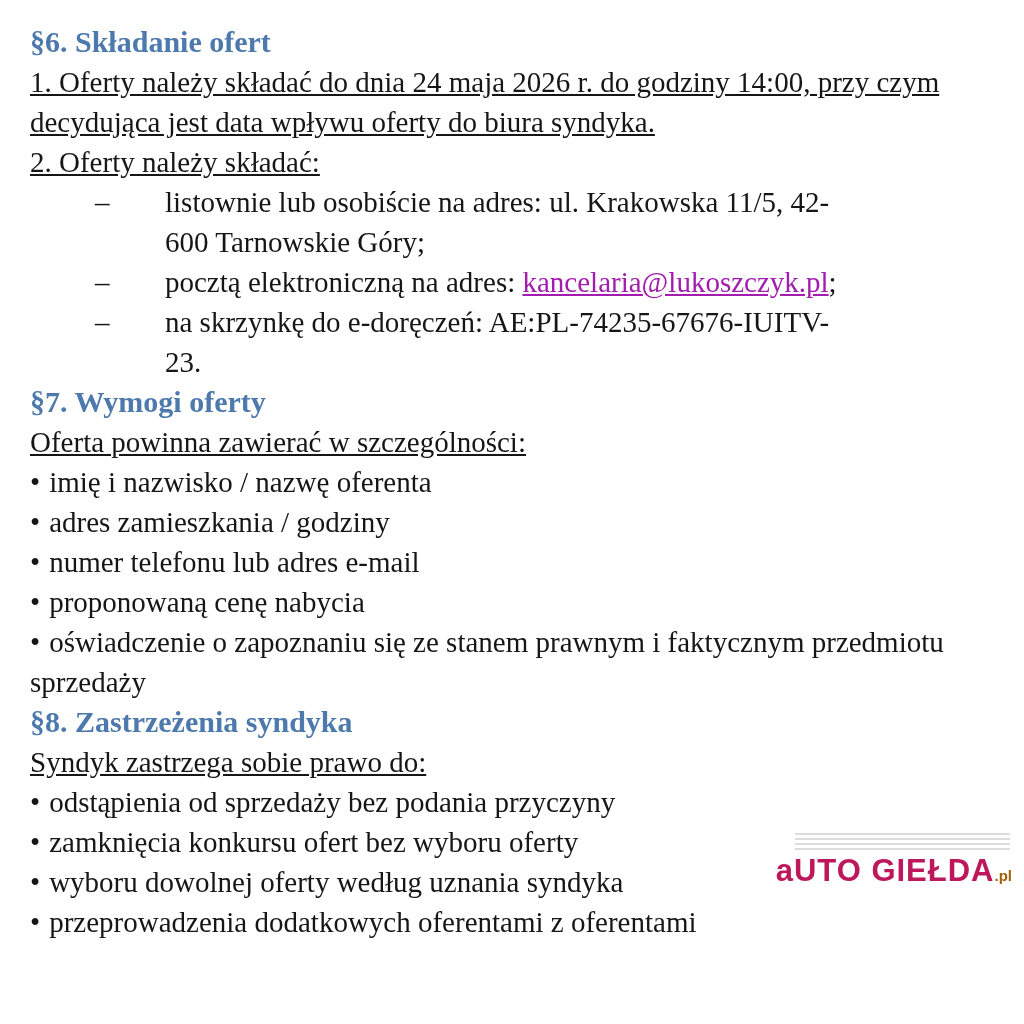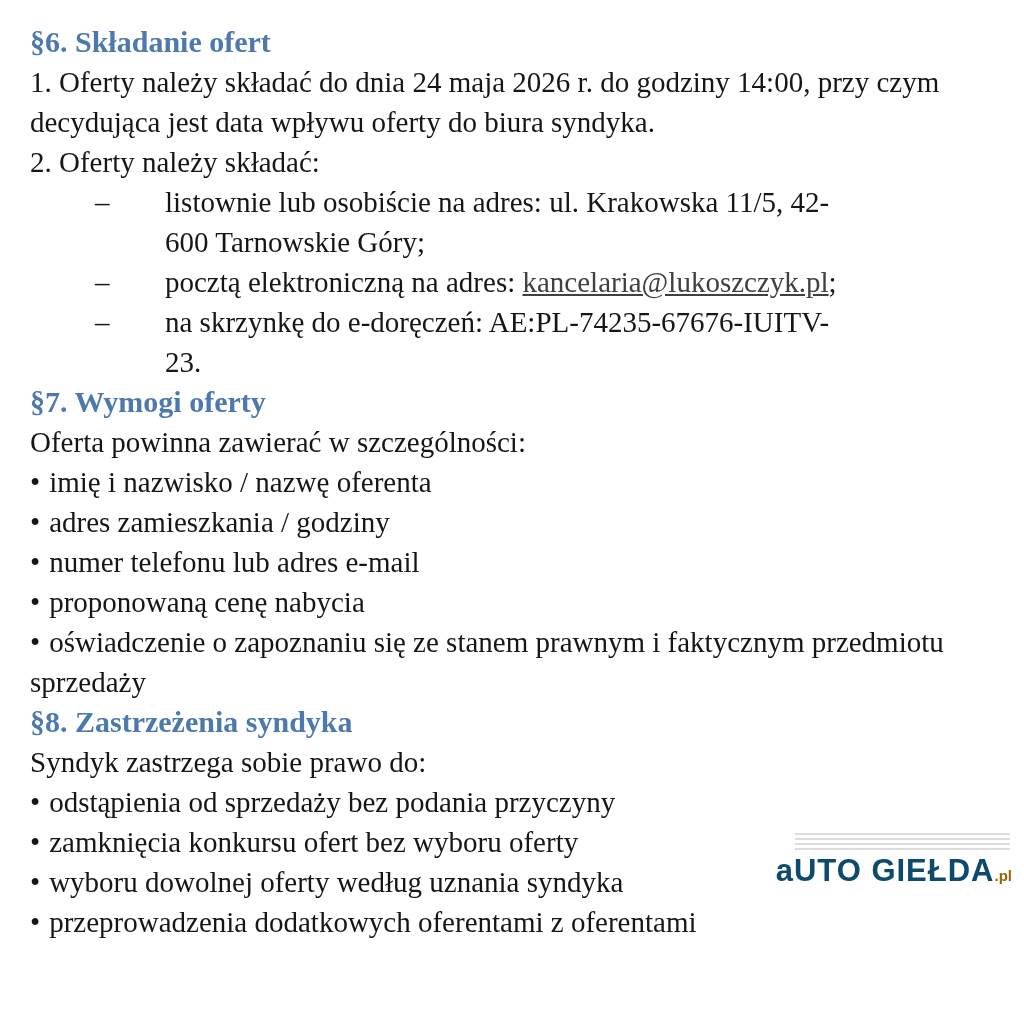--- a/index.html
+++ b/index.html
@@ -18,28 +18,28 @@
     width: 1024px; height: 904px;
     padding: 22px 28px 4px 30px;
   }
   h2.sec-heading {
     margin: 0;
     font-size: 30px;
     line-height: 40px;
     font-weight: bold;
     color: #4d79ad;
   }
-  p.para { margin: 0; }
+  p.para { margin: 0; text-decoration: underline; }
   .dash-item { display: flex; padding-left: 65px; }
   .dash-marker { flex: 0 0 70px; }
   .dash-text { max-width: 682px; }
   .bullet-line { margin: 0; }
   .bullet-marker { margin-right: 9px; }
   a.email-link {
-    color: #404040;
+    color: #a21caf;
     text-decoration: underline;
     cursor: pointer;
   }
   .watermark {
     position: absolute;
     right: 12px; bottom: 8px;
     text-align: right;
     user-select: none;
   }
   .wm-stripes {
@@ -51,21 +51,21 @@
       #dcdcdc 0 2px,
       transparent 2px 5px
     );
   }
   .wm-text {
     font-family: "Liberation Sans", "DejaVu Sans", sans-serif;
     font-weight: bold;
     font-size: 31px;
     line-height: 32px;
     letter-spacing: 1px;
-    color: #0c4a6e;
+    color: #be185d;
   }
   .wm-tld {
     font-family: "Liberation Sans", "DejaVu Sans", sans-serif;
     font-weight: bold;
     font-size: 15px;
     color: #a16207;
   }
 </style>
 </head>
 <body>

